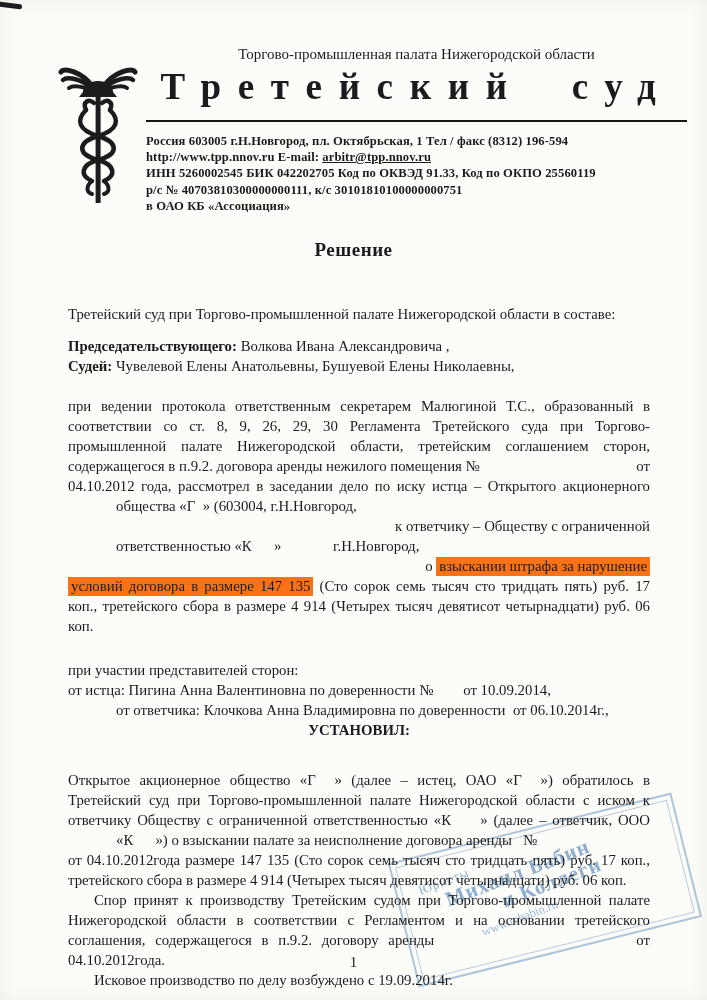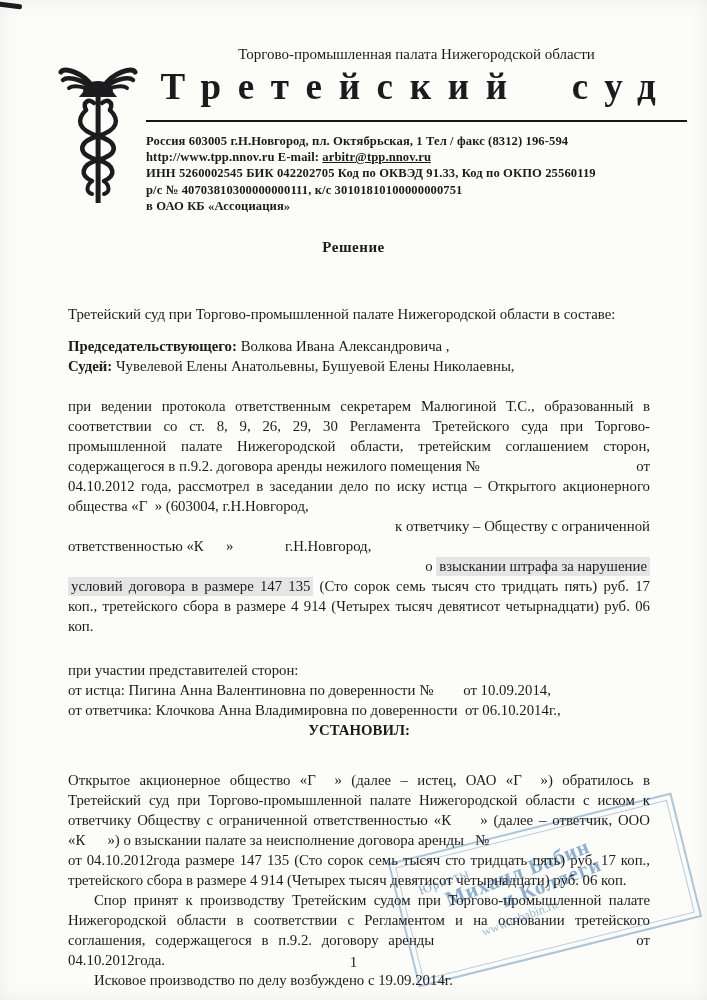--- a/index.html
+++ b/index.html
@@ -18,41 +18,41 @@
   .head-col{flex:1;min-width:0;}
   .org-name{font-size:15px;text-align:center;white-space:nowrap;}
   .court-name{
     font-size:37px;font-weight:bold;text-align:center;
     letter-spacing:.45em;word-spacing:.6em;line-height:1.15;
     padding:3px 0 11px;border-bottom:2px solid #161618;
   }
   .contacts{margin-top:11px;font-size:12.6px;font-weight:bold;line-height:16.4px;letter-spacing:.1px;}
   .email{text-decoration:underline;margin-top:7px;}
   
-  .doc-title{position:relative;z-index:2;text-align:center;font-weight:bold;font-size:15px;margin-top:23px;letter-spacing:.5px;}
+  .doc-title{position:relative;z-index:2;text-align:center;font-weight:bold;font-size:19px;margin-top:23px;letter-spacing:.5px;}
   
   .body{
     position:absolute;left:68px;right:57px;top:288px;z-index:2;
     font-size:14.8px;line-height:20px;
   }
   .row{display:flex;justify-content:space-between;}
   .jl{text-align:justify;text-align-last:justify;}
-  .pre{white-space:pre-wrap;}
+  .pre{white-space:pre-wrap;margin-left:48px;}
   .right{text-align:right;}
   .center{text-align:center;}
   .b{font-weight:bold;}
   .ind{text-indent:26px;}
   .ws{word-spacing:6px;}
   .mt16{margin-top:16px;}
   .mt12{margin-top:12px;}
   .mt20{margin-top:20px;}
   .mt8{margin-top:24px;}
   .mt30{margin-top:30px;}
   .sp26{display:inline-block;width:30px;}
-  .hl{background:#e5e5e5;padding:1px 3px 2px 3px;}
+  .hl{background:#f97316;padding:1px 3px 2px 3px;}
   .page-num{position:absolute;left:0;right:0;top:954px;text-align:center;font-size:15px;z-index:2;}
   
   .stamp{
     position:absolute;left:399px;top:826px;width:288px;height:124px;
     transform:rotate(-14deg);z-index:1;
     border:2px solid rgba(138,172,205,.75);
     opacity:.92;
   }
   .stamp-inner{position:absolute;inset:4px;border:1.5px solid rgba(138,172,205,.65);}
   .stamp-text{

